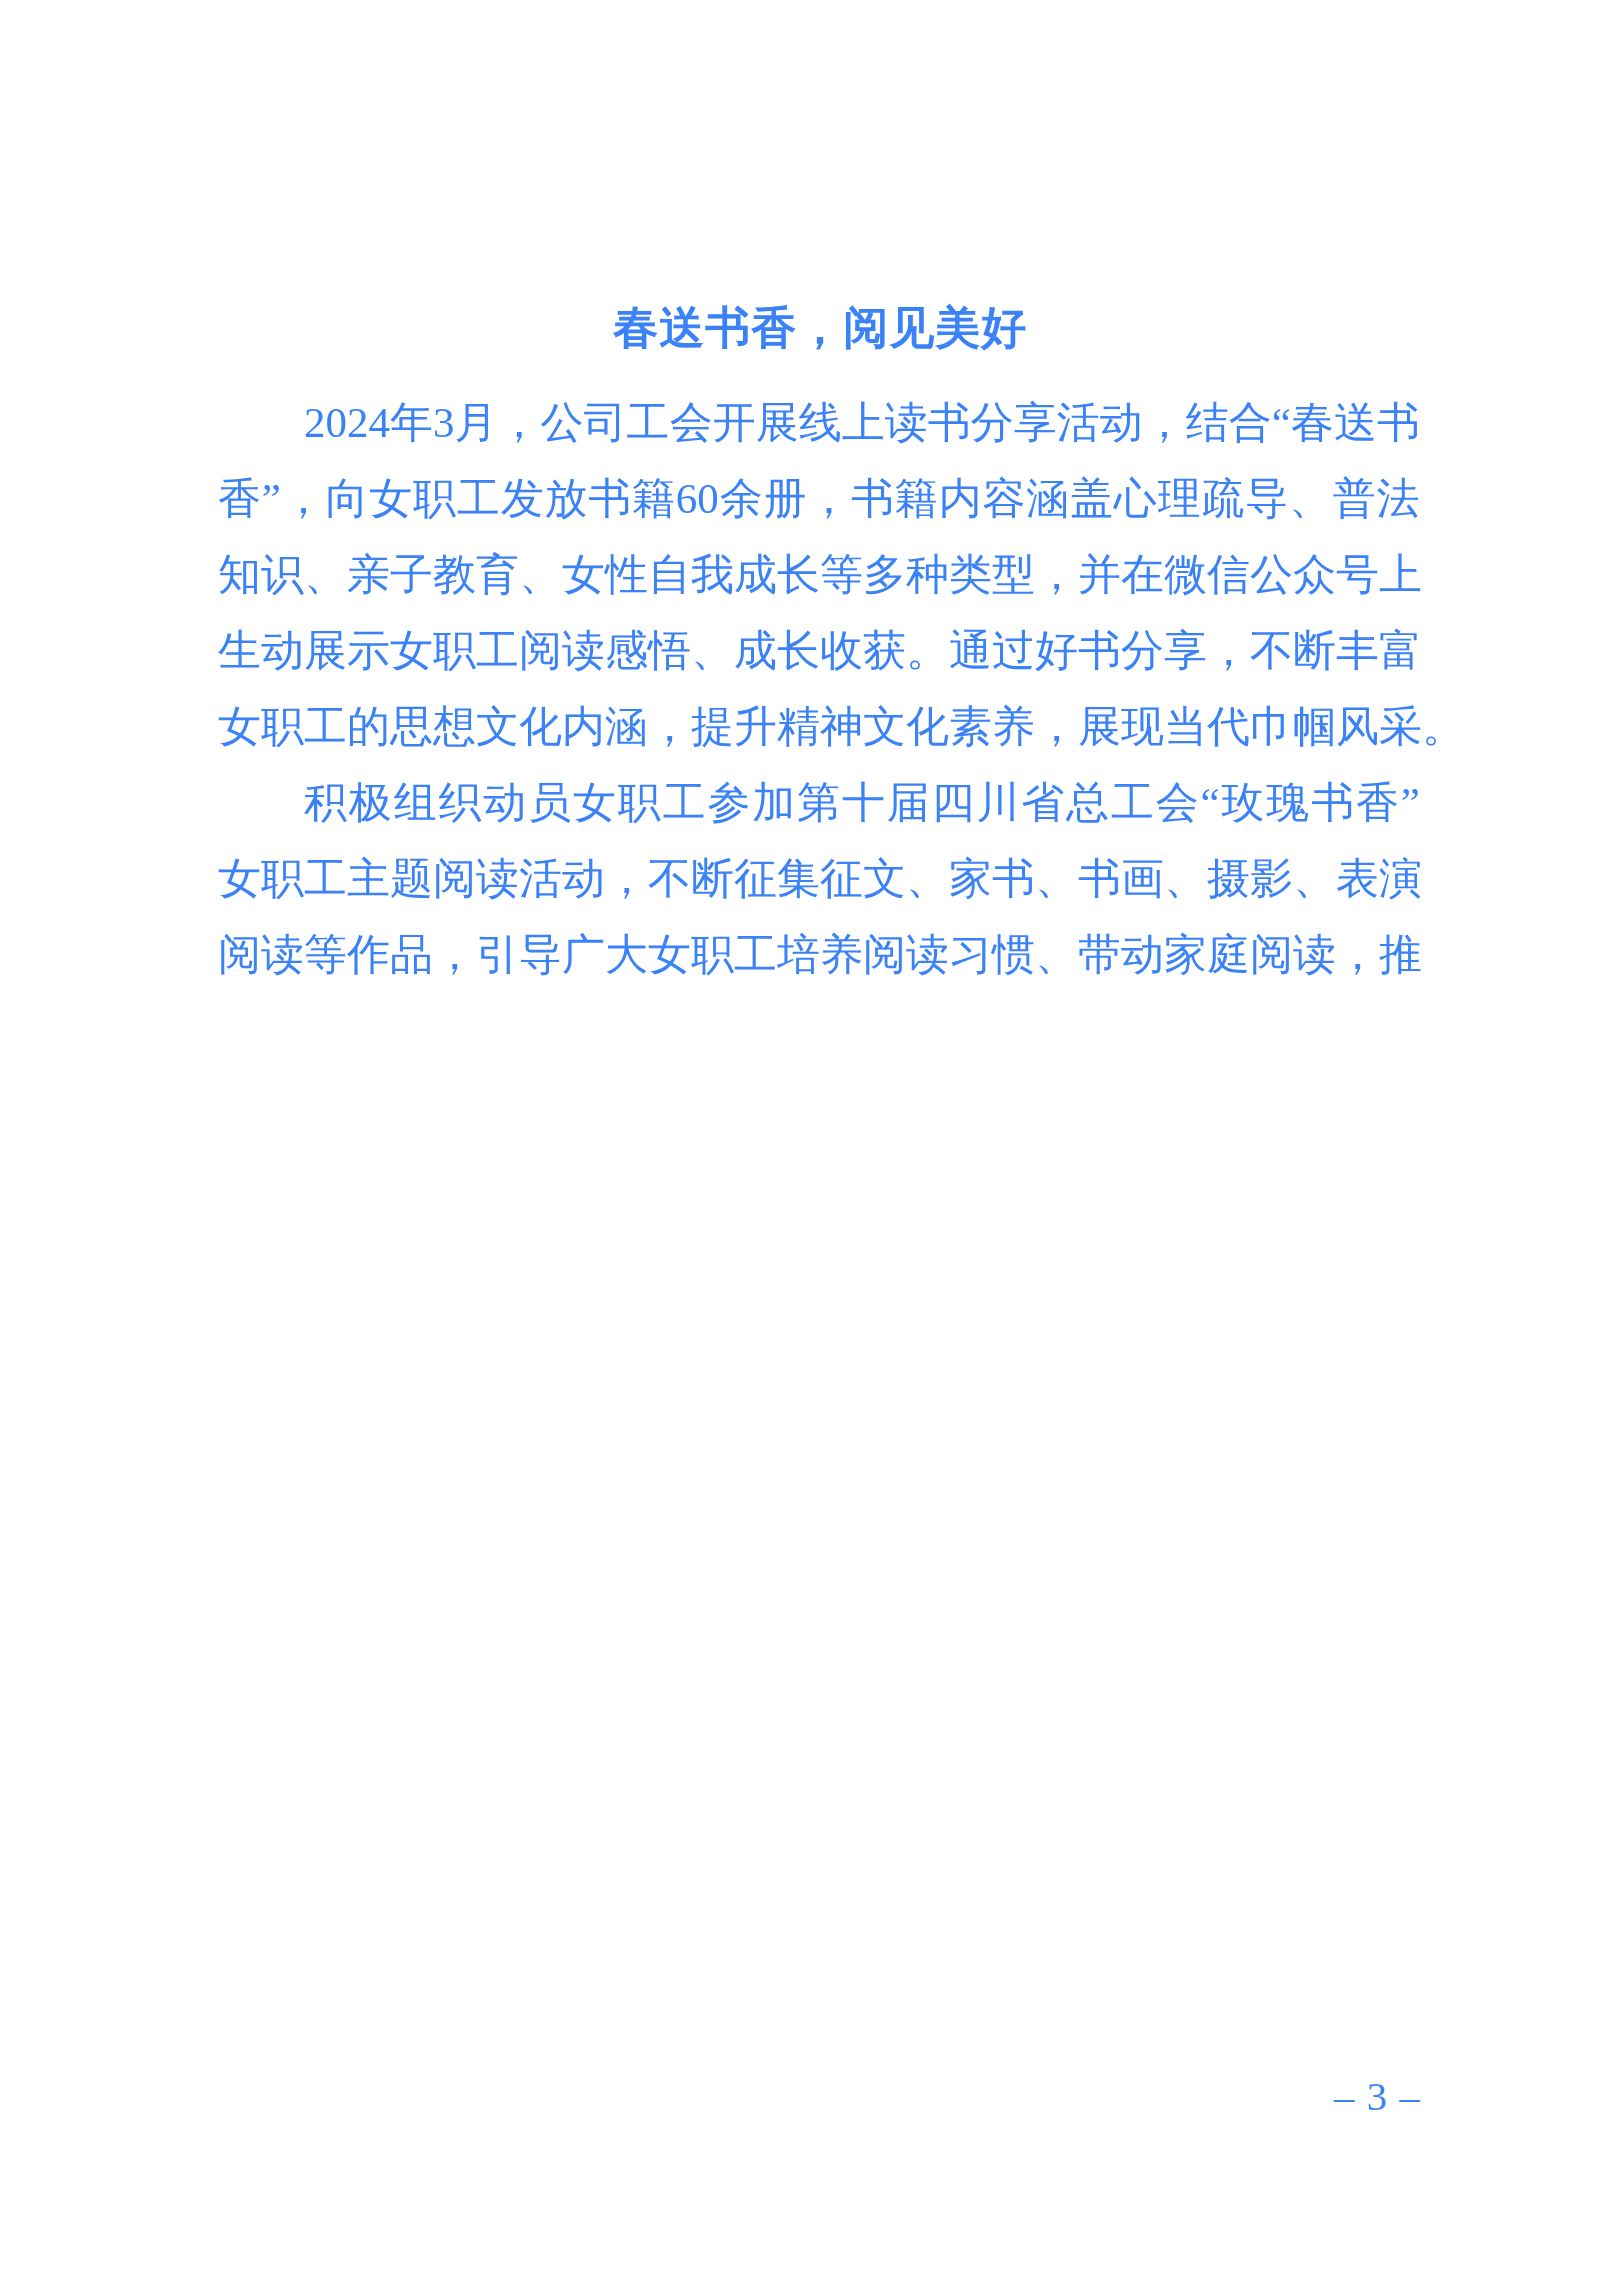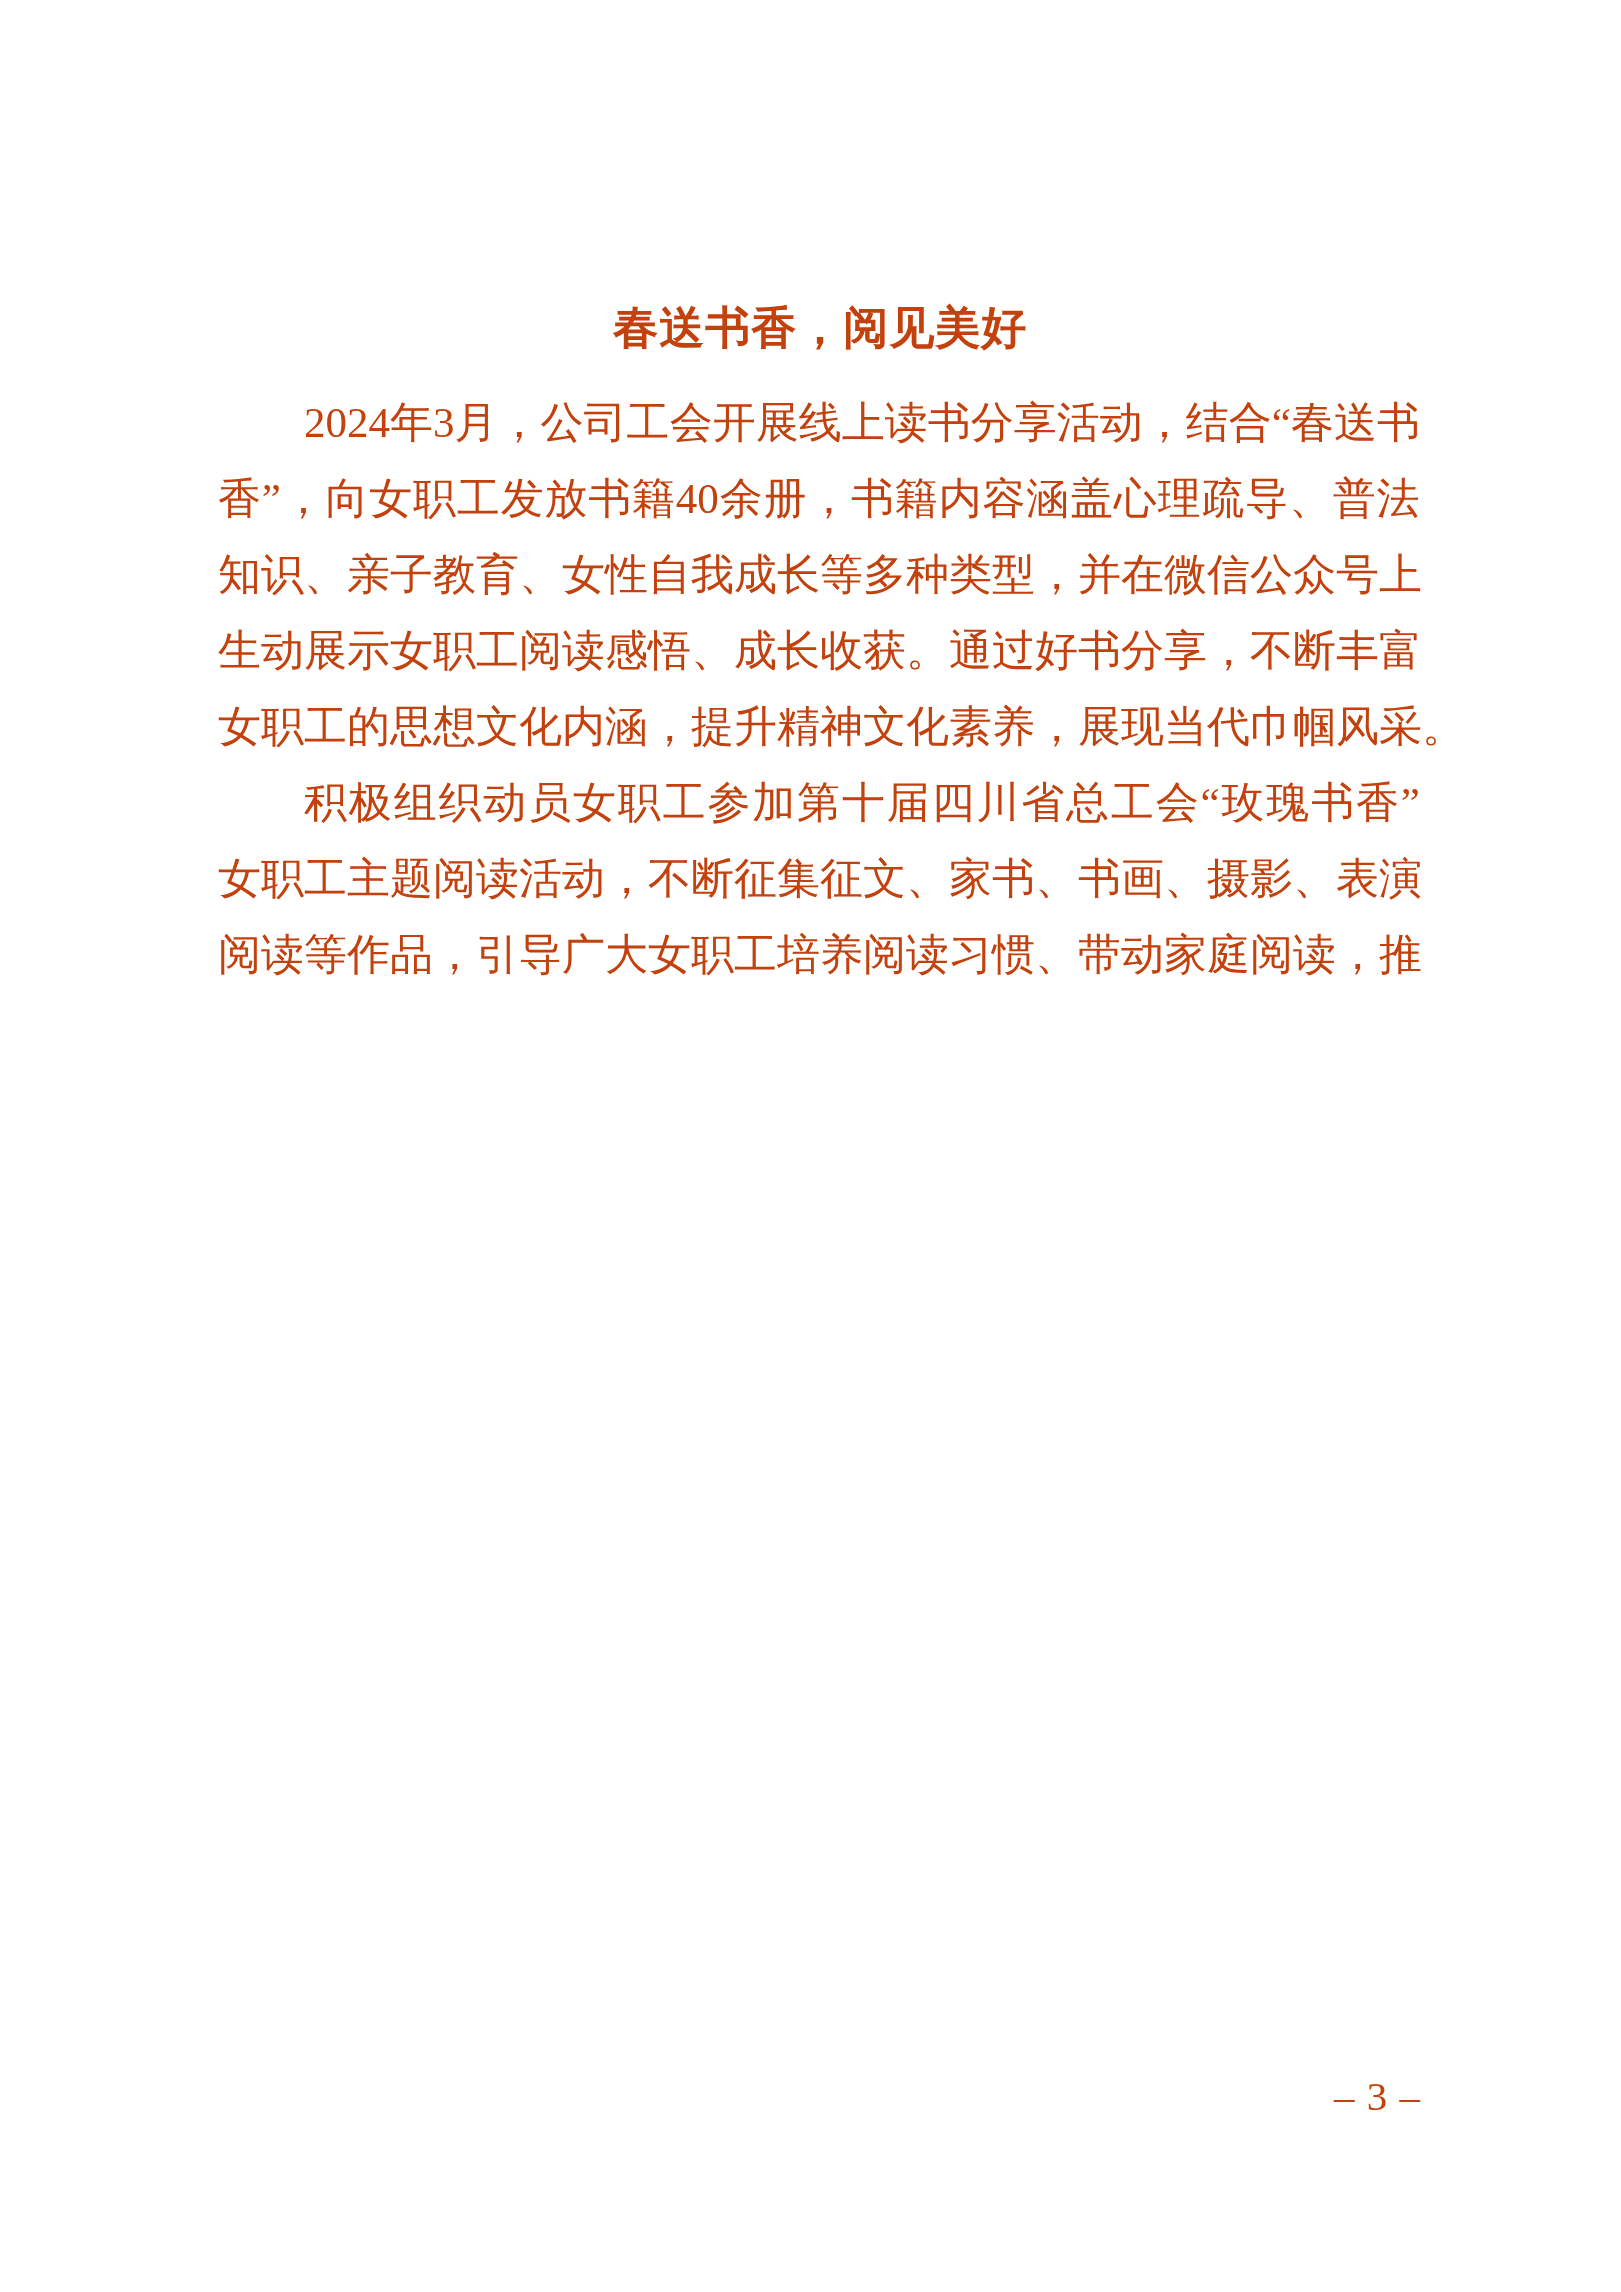--- a/index.html
+++ b/index.html
@@ -2,21 +2,21 @@
 <html><head>
 <meta charset="utf-8">
 <style>
   * { margin: 0; padding: 0; box-sizing: border-box; }
   html, body { background: #ffffff; }
   .page {
     position: relative;
     width: 1621px;
     height: 2293px;
     background: #ffffff;
-    color: #c2410c;
+    color: #3b82f6;
     font-family: "Liberation Serif", "DejaVu Serif", serif;
     overflow: hidden;
   }
   .doc-title {
     position: absolute;
     top: 297px;
     left: 0;
     width: 100%;
     padding-left: 19.6px;
     text-align: center;
@@ -94,21 +94,21 @@
         <span>”</span>
         <span>，</span>
         <span>向</span>
         <span>女</span>
         <span>职</span>
         <span>工</span>
         <span>发</span>
         <span>放</span>
         <span>书</span>
         <span>籍</span>
-        <span>40</span>
+        <span>60</span>
         <span>余</span>
         <span>册</span>
         <span>，</span>
         <span>书</span>
         <span>籍</span>
         <span>内</span>
         <span>容</span>
         <span>涵</span>
         <span>盖</span>
         <span>心</span>

